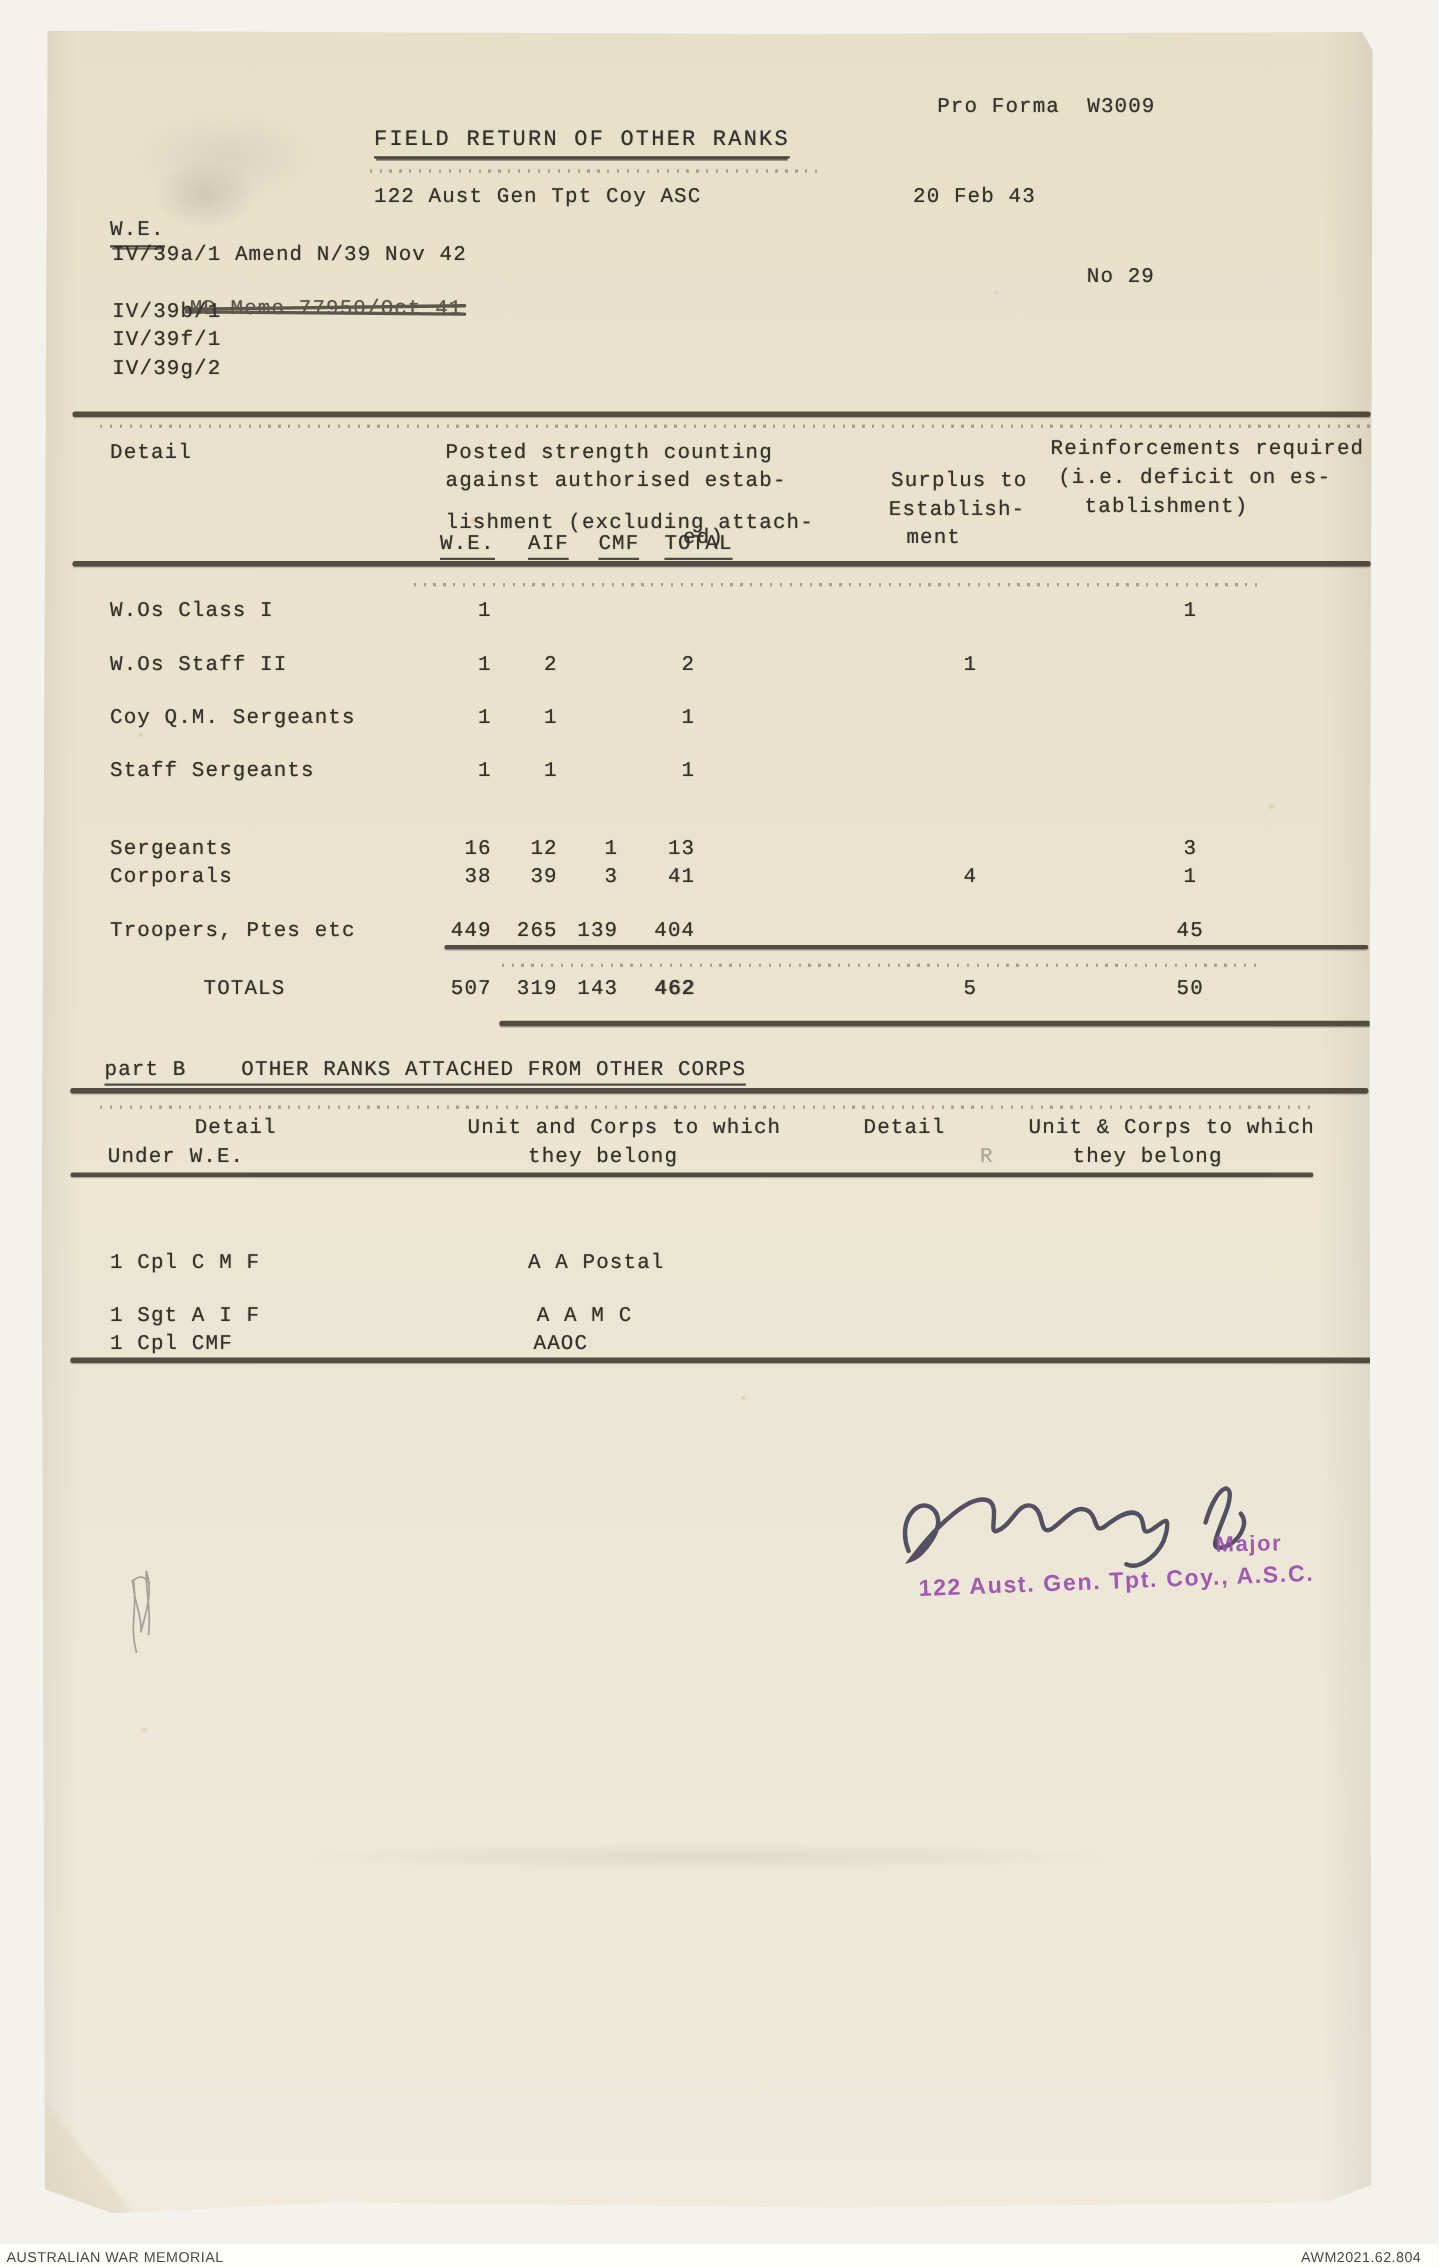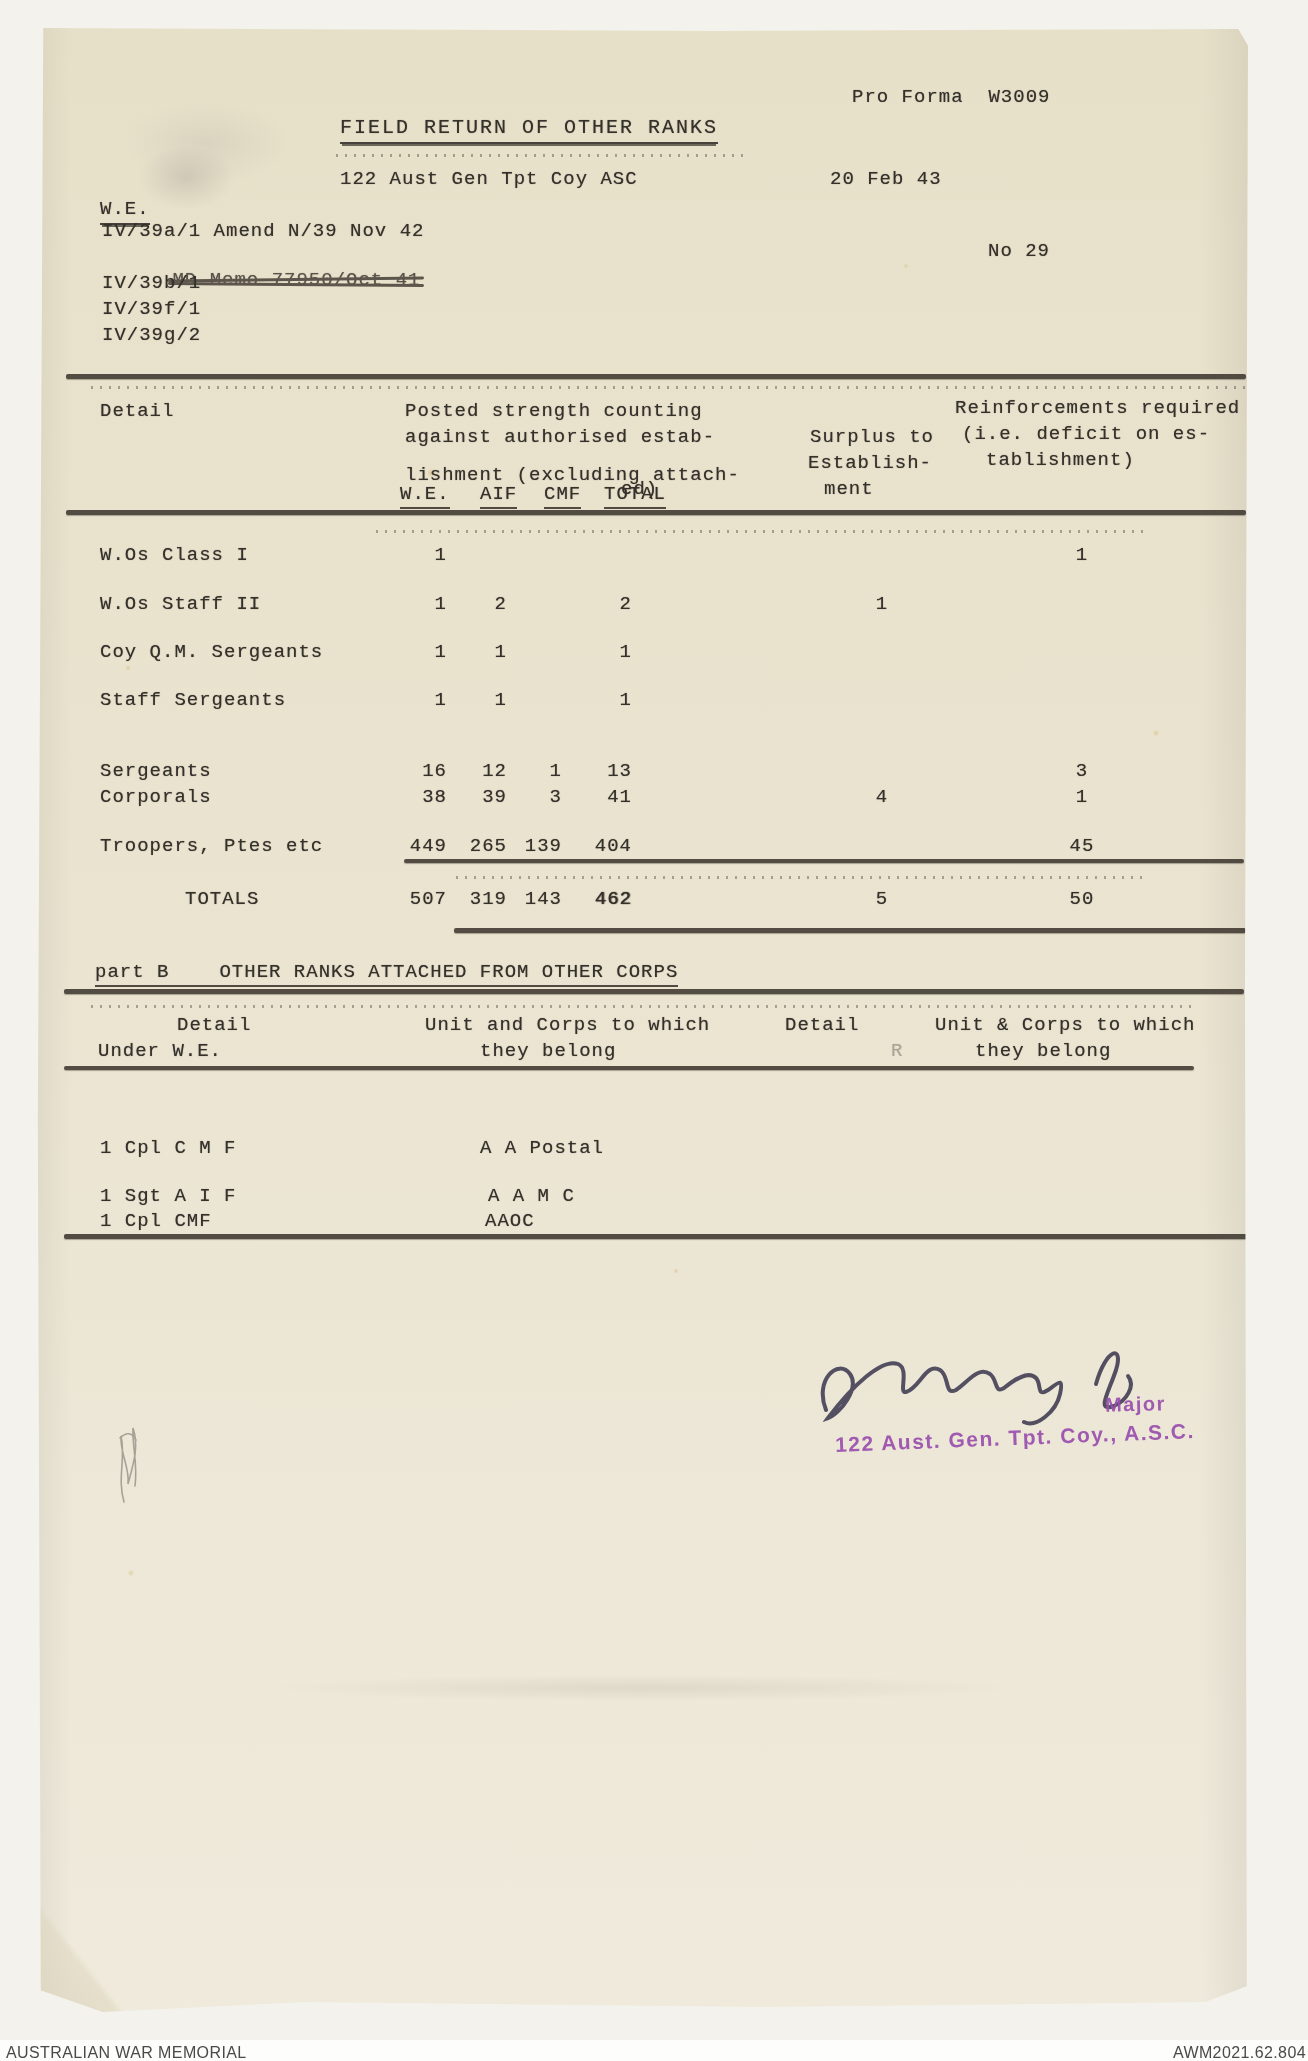--- a/index.html
+++ b/index.html
@@ -44,21 +44,21 @@
   .c-cmf{left:456px;width:70px;text-align:right;}
   .c-total{left:526px;width:70px;text-align:right;}
   .c-sur{left:800px;width:92px;text-align:center;}
   .c-reinf{left:1000px;width:92px;text-align:center;}
   .c-unit{left:446px;}
   .smudge{text-shadow:0 0 1px rgba(52,48,42,.9),1px 0 1px rgba(52,48,42,.7);}
   .faint{opacity:.35;}
   .stamp{position:absolute;font-family:"Liberation Sans",sans-serif;font-weight:bold;
          color:#9a4fae;letter-spacing:1.5px;opacity:.92;}
   .archive{position:absolute;left:0;right:0;top:2040px;height:21px;background:#fdfdfc;
-           font-family:"Liberation Sans",sans-serif;font-size:16px;color:#4b4a48;letter-spacing:.4px;}
+           font-family:"Liberation Sans",sans-serif;font-size:13px;color:#4b4a48;letter-spacing:.4px;}
   .archive span{position:absolute;top:4px;}
 </style>
 </head>
 <body>
 
 <div class="canvas">
   <div class="paper">
 
     <div class="t" style="left:816px;top:58px;">Pro Forma  W3009</div>
     <div class="t title" style="left:304px;top:88px;"><span class="ul-dbl">FIELD RETURN OF OTHER RANKS</span></div>
@@ -201,15 +201,15 @@
     <svg style="position:absolute;left:66px;top:1388px;" width="50" height="95" viewBox="0 0 50 95">
       <g fill="none" stroke="#8f8b82" stroke-width="1.6" stroke-linecap="round" opacity="0.75">
         <path d="M22,86 C15,62 24,42 19,20 C18,38 28,52 26,68 C32,46 37,30 31,12 C30,30 36,48 33,70"></path>
         <path d="M18,22 C24,16 30,16 34,24"></path>
       </g>
     </svg>
   </div>
 
   <div class="archive">
     <span style="left:6px;">AUSTRALIAN WAR MEMORIAL</span>
-    <span style="right:2px;">AWM2021.62.804</span>
+    <span style="right:16px;">AWM2021.62.804</span>
   </div>
 </div>
 
 </body></html>

